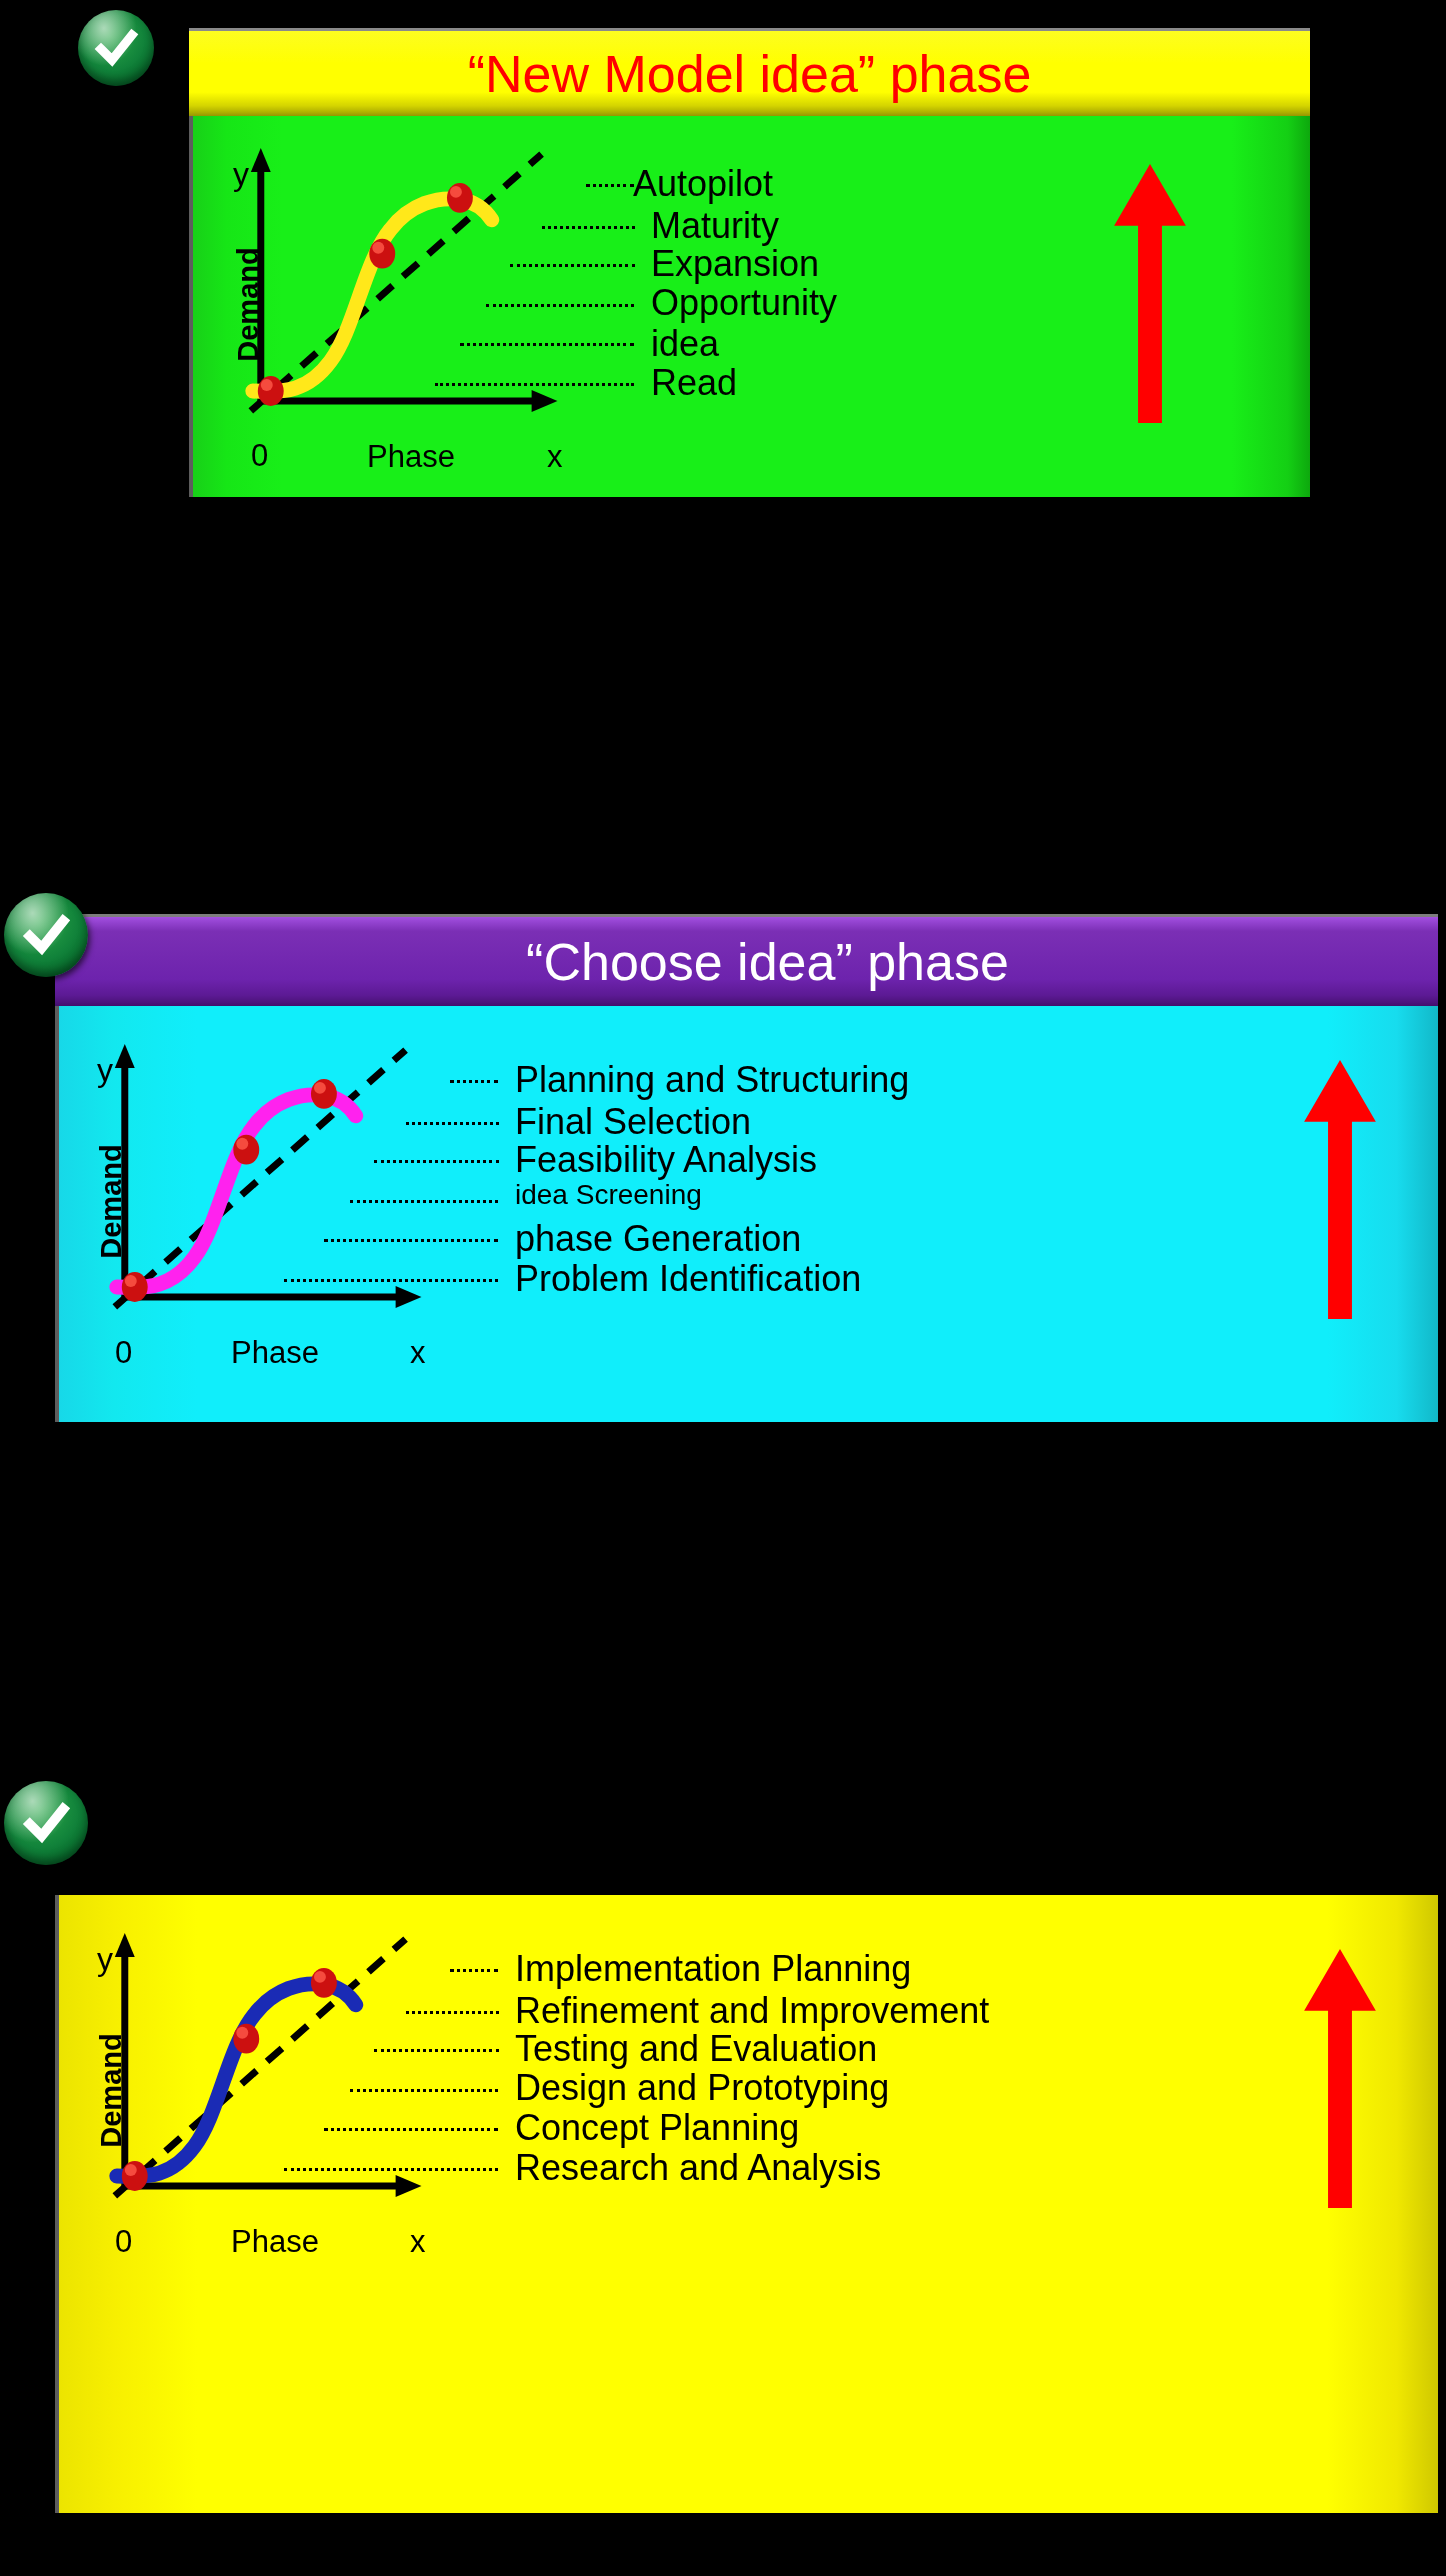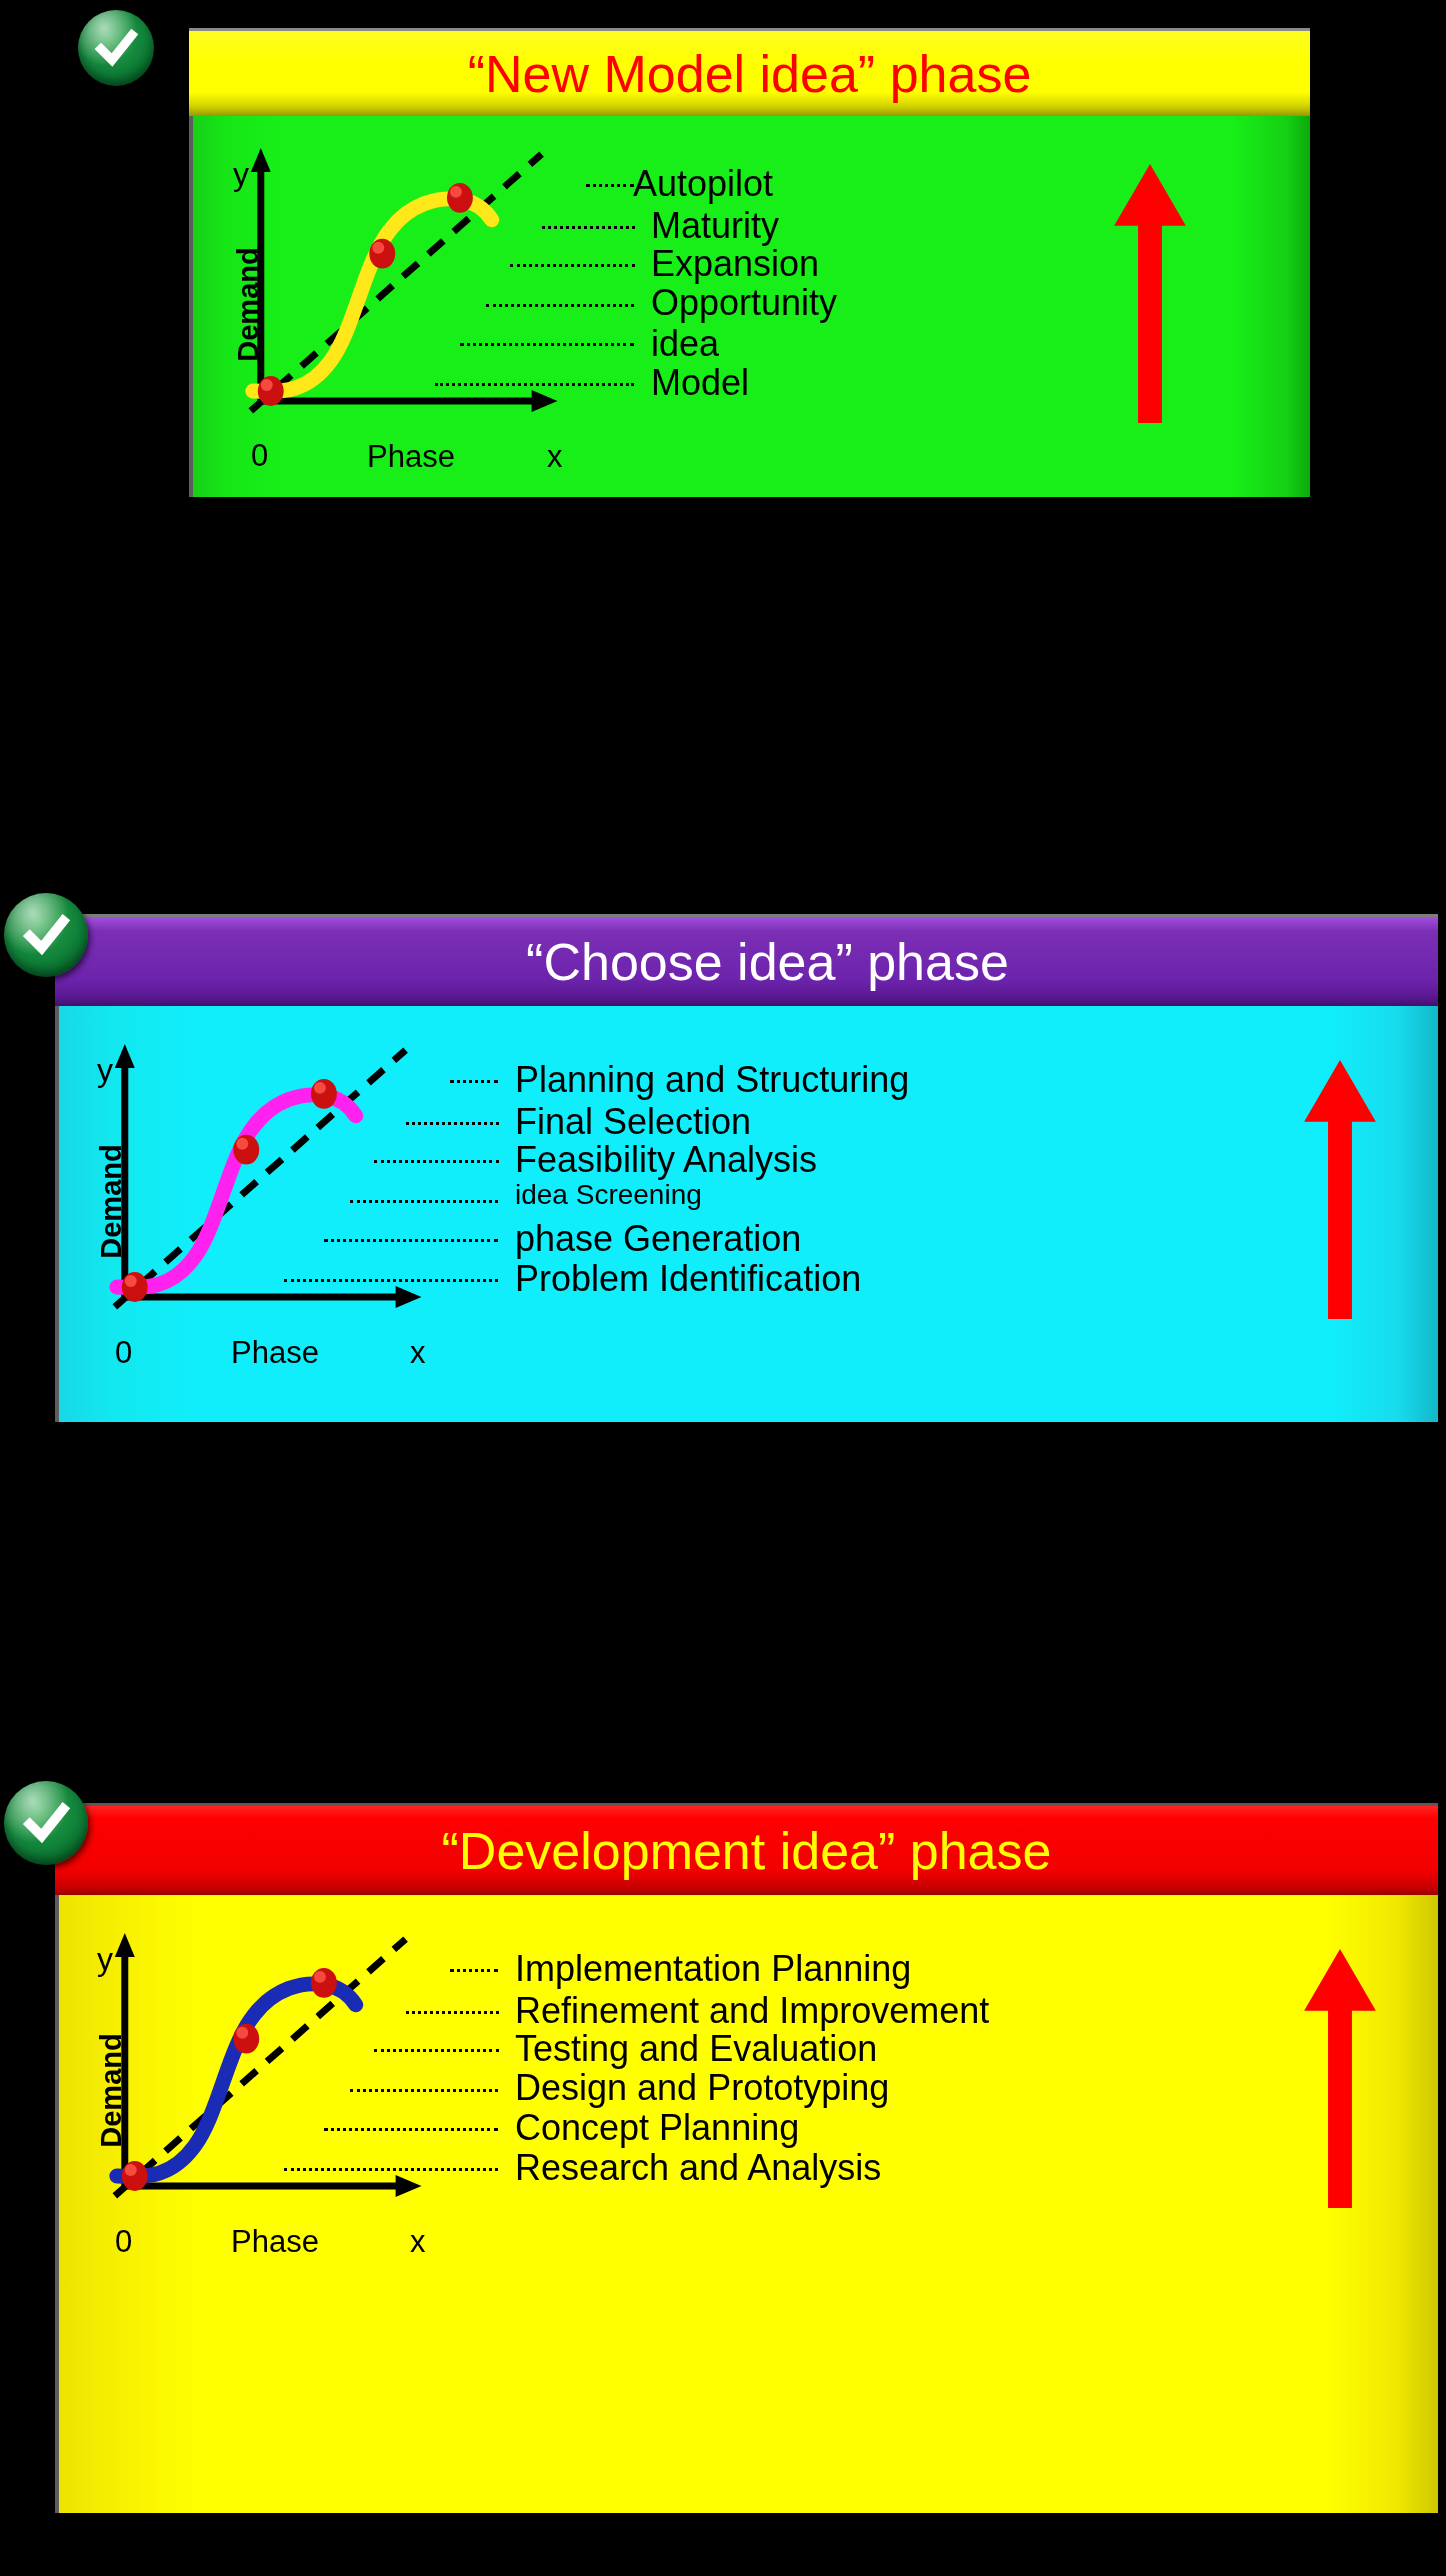--- a/index.html
+++ b/index.html
@@ -150,21 +150,21 @@
     <div class="leader" style="left:317px; top:148px; width:125px; border-top-width:3px;"></div>
     <div class="leader" style="left:293px; top:188px; width:148px; border-top-width:3px;"></div>
     <div class="leader" style="left:267px; top:227px; width:174px; border-top-width:3px;"></div>
     <div class="leader" style="left:242px; top:267px; width:199px; border-top-width:3px;"></div>
 
     <span class="stage-label" style="left:440px; top:50px;  font-size:36px;">Autopilot</span>
     <span class="stage-label" style="left:458px; top:92px;  font-size:36px;">Maturity</span>
     <span class="stage-label" style="left:458px; top:130px; font-size:36px;">Expansion</span>
     <span class="stage-label" style="left:458px; top:169px; font-size:36px;">Opportunity</span>
     <span class="stage-label" style="left:458px; top:210px; font-size:36px;">idea</span>
-    <span class="stage-label" style="left:458px; top:249px; font-size:36px;">Model</span>
+    <span class="stage-label" style="left:458px; top:249px; font-size:36px;">Read</span>
 
     <div class="uparrow" style="left:921px; top:48px; width:72px; height:259px;">
       <svg width="72" height="259" viewBox="0 0 72 260">
         <polygon points="36,0 72,62 48,62 48,260 24,260 24,62 0,62" fill="#ff0000"></polygon>
       </svg>
     </div>
   </div>
 </div>
 
 <div class="check" style="left:78px; top:10px; width:76px; height:76px;">
@@ -235,23 +235,20 @@
 </div>
 
 <div class="check" style="left:4px; top:893px; width:84px; height:84px;">
   <svg width="52" height="52" viewBox="0 0 48 48">
     <polyline points="9,25 20,36 40,11" fill="none" stroke="#ffffff" stroke-width="9" stroke-linecap="square" stroke-linejoin="miter"></polyline>
   </svg>
 </div>
 
 <div class="panel p3" style="left:55px; top:1803px; width:1383px; height:709px;">
 
-  <div class="titlebar">
-    <span class="ttl">“Development idea” phase</span>
-  </div>
 
   <div class="body" style="height:618px;">
 
     <div class="chart" style="left:18px; top:24px; width:458px; height:299px;">
       <svg width="458" height="299" viewBox="0 0 460 300">
         <g>
           <line x1="48" y1="268" x2="48" y2="28" stroke="#000" stroke-width="7"></line>
           <polygon points="48,14 38,38 58,38" fill="#000"></polygon>
           <line x1="48" y1="268" x2="330" y2="268" stroke="#000" stroke-width="7"></line>
           <polygon points="346,268 320,257 320,279" fill="#000"></polygon>

